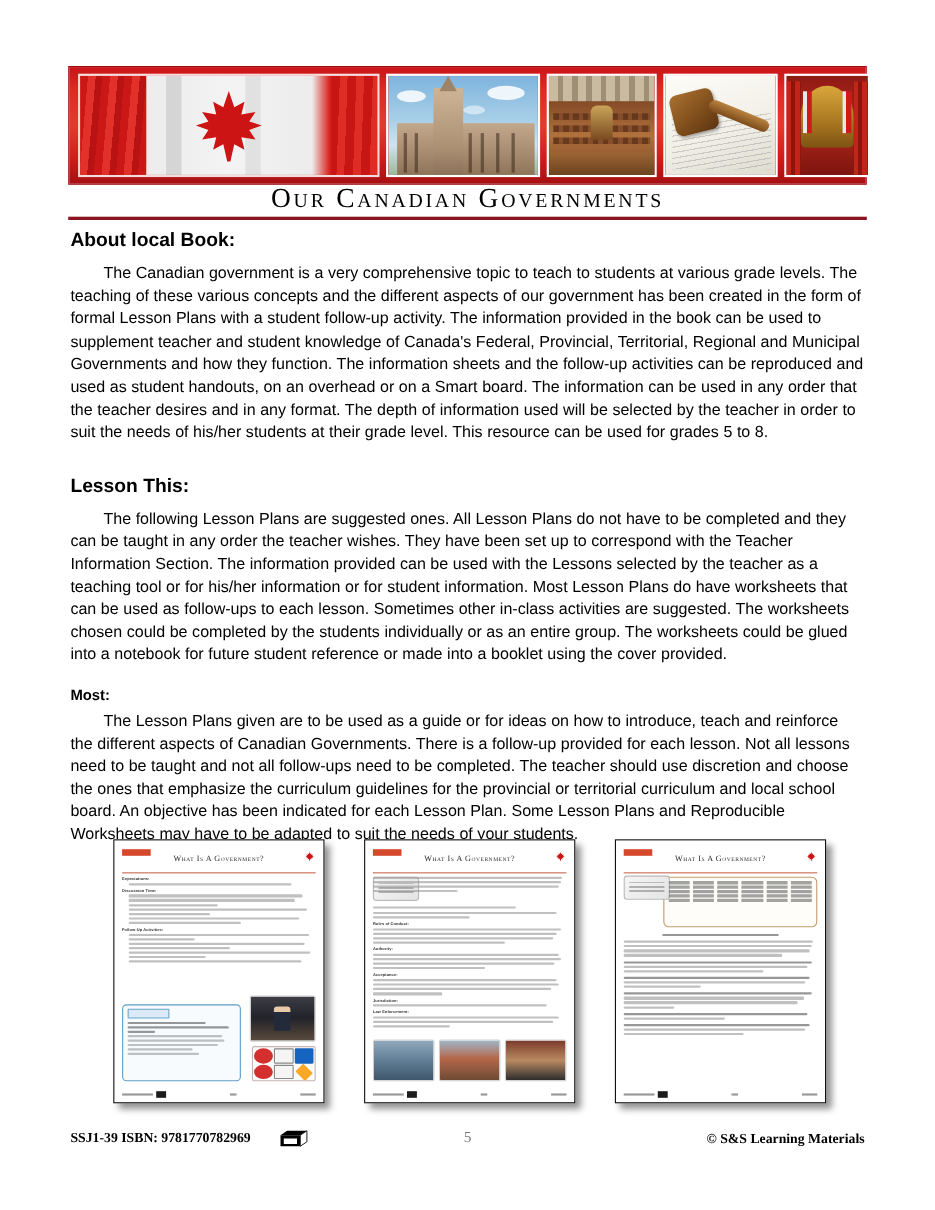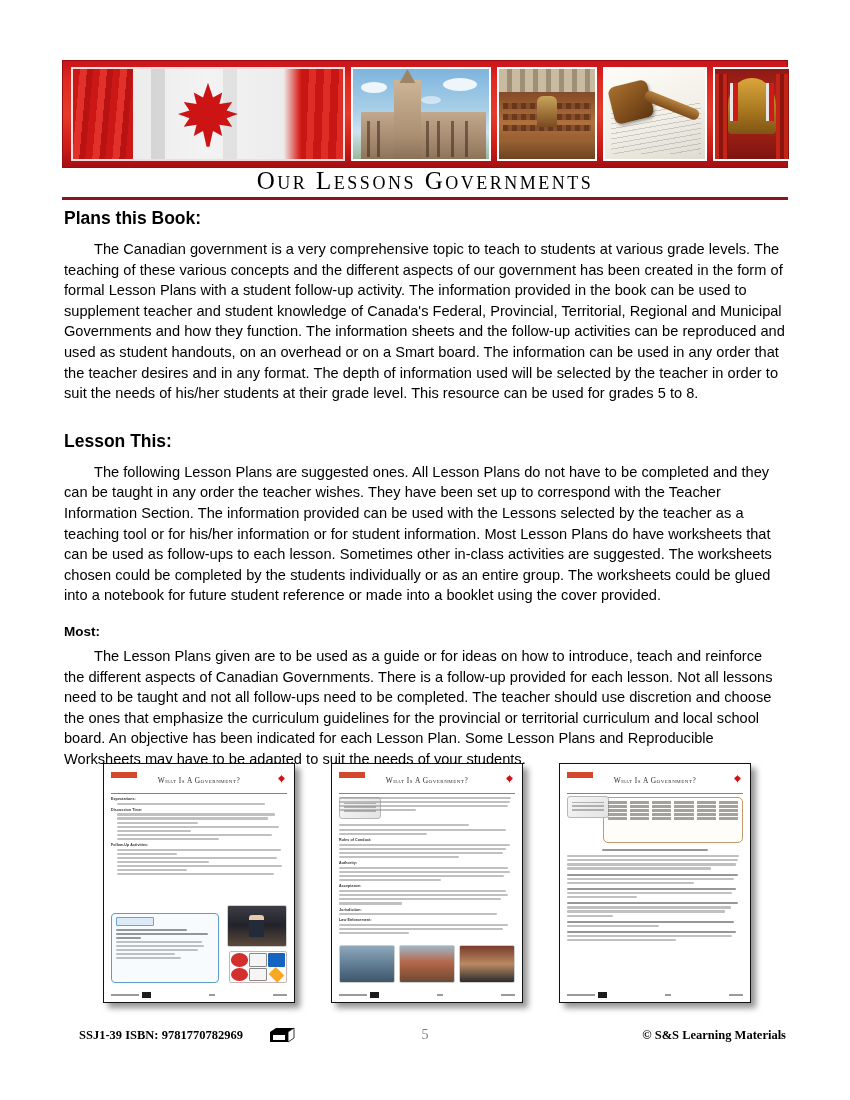--- a/index.html
+++ b/index.html
@@ -347,24 +347,22 @@
     display: flex;
     align-items: center;
     justify-content: space-between;
     font-family: "Liberation Serif", serif;
   }
   .foot-left {
     font-size: 12.5px;
     font-weight: bold;
     color: #000;
     display: flex;
-    align-items: center;
     gap: 25px;
     white-space: nowrap;
-    margin-left: 15px;
   }
   .foot-center {
     font-size: 14px;
     color: #7b7b7b;
     position: absolute;
     left: 0; right: 0;
     text-align: center;
     pointer-events: none;
   }
   .foot-right {
@@ -434,27 +432,27 @@
         <div class="senate-drape" style="right:0;"></div>
         <div class="senate-arch"></div>
         <div class="senate-flagL" style="left:20%;"></div>
         <div class="senate-flagR" style="right:20%;"></div>
       </div>
 
     </div>
   </div>
 
   <div class="title-band">
-    <div class="doc-title">Our Lessons Governments</div>
+    <div class="doc-title">Our Canadian Governments</div>
     <div class="title-rule"></div>
   </div>
 
   <div class="content">
 
-    <h2 class="section-head">Plans this Book:</h2>
+    <h2 class="section-head">About local Book:</h2>
     <p class="body">The Canadian government is a very comprehensive topic to teach to students at various grade levels. The teaching of these various concepts and the different aspects of our government has been created in the form of formal Lesson Plans with a student follow-up activity. The information provided in the book can be used to supplement teacher and student knowledge of Canada's Federal, Provincial, Territorial, Regional and Municipal Governments and how they function. The information sheets and the follow-up activities can be reproduced and used as student handouts, on an overhead or on a Smart board. The information can be used in any order that the teacher desires and in any format. The depth of information used will be selected by the teacher in order to suit the needs of his/her students at their grade level. This resource can be used for grades 5 to 8.</p>
 
     <div class="gap-lg"></div>
 
     <h2 class="section-head">Lesson This:</h2>
     <p class="body">The following Lesson Plans are suggested ones. All Lesson Plans do not have to be completed and they can be taught in any order the teacher wishes.  They have been set up to correspond with the Teacher Information Section. The information provided can be used with the Lessons selected by the teacher as a teaching tool or for his/her information or for student information. Most Lesson Plans do have worksheets that can be used as follow-ups to each lesson. Sometimes other in-class activities are suggested.  The worksheets chosen could be completed by the students individually or as an entire group. The worksheets could be glued into a notebook for future student reference or made into a booklet using the cover provided.</p>
 
     <div class="gap-md"></div>
 
     <h3 class="note-head">Most:</h3>

